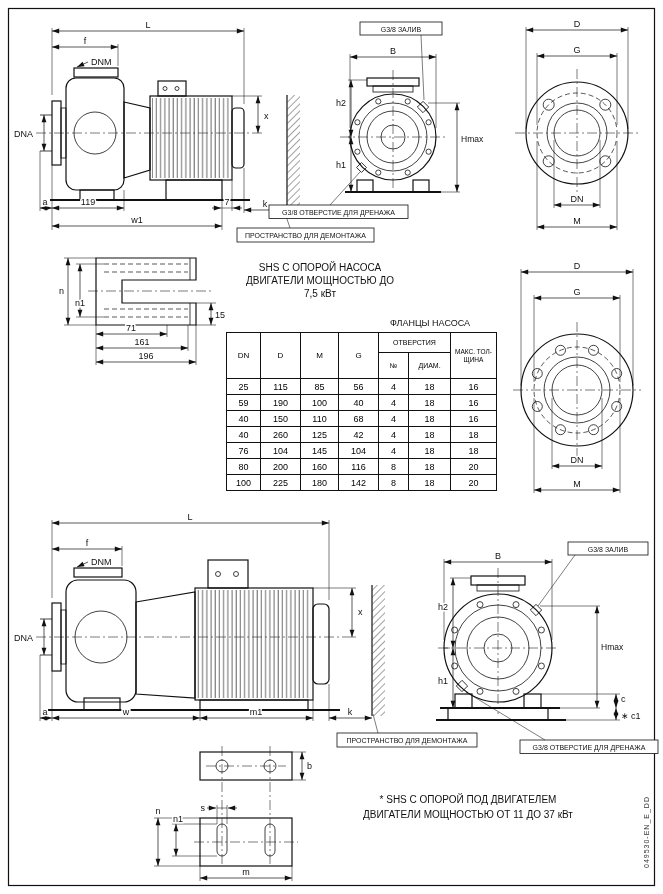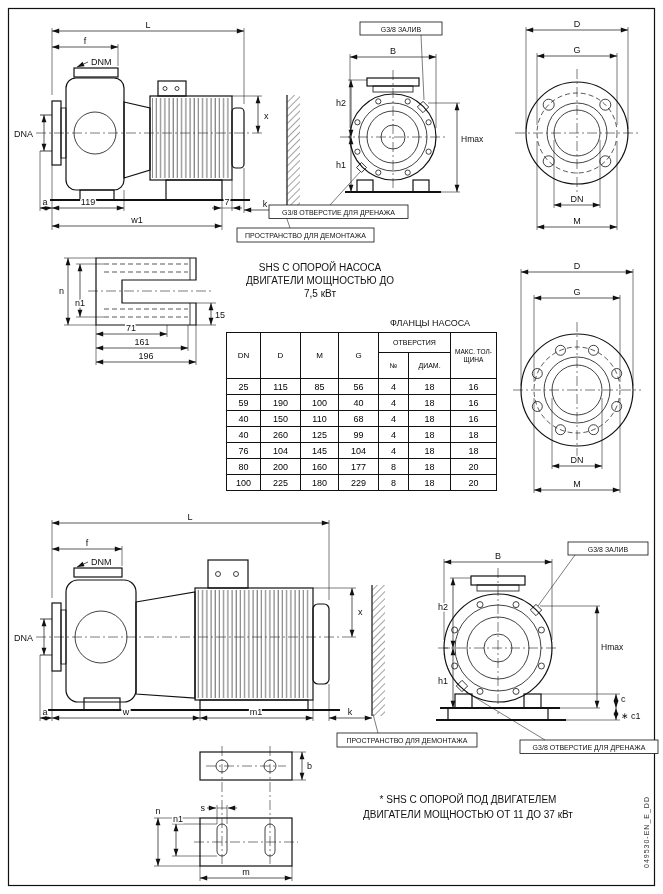--- a/index.html
+++ b/index.html
@@ -489,48 +489,48 @@
             <td>110</td>
             <td>68</td>
             <td>4</td>
             <td>18</td>
             <td>16</td>
       </tr>
       <tr>
         <td>40</td>
             <td>260</td>
             <td>125</td>
-            <td>99</td>
+            <td>42</td>
             <td>4</td>
             <td>18</td>
             <td>18</td>
       </tr>
       <tr>
         <td>76</td>
             <td>104</td>
             <td>145</td>
             <td>104</td>
             <td>4</td>
             <td>18</td>
             <td>18</td>
       </tr>
       <tr>
         <td>80</td>
             <td>200</td>
             <td>160</td>
-            <td>177</td>
+            <td>116</td>
             <td>8</td>
             <td>18</td>
             <td>20</td>
       </tr>
       <tr>
         <td>100</td>
             <td>225</td>
             <td>180</td>
-            <td>229</td>
+            <td>142</td>
             <td>8</td>
             <td>18</td>
             <td>20</td>
       </tr>
     </tbody>
   </table>
 </div>
 
 </div>
 

